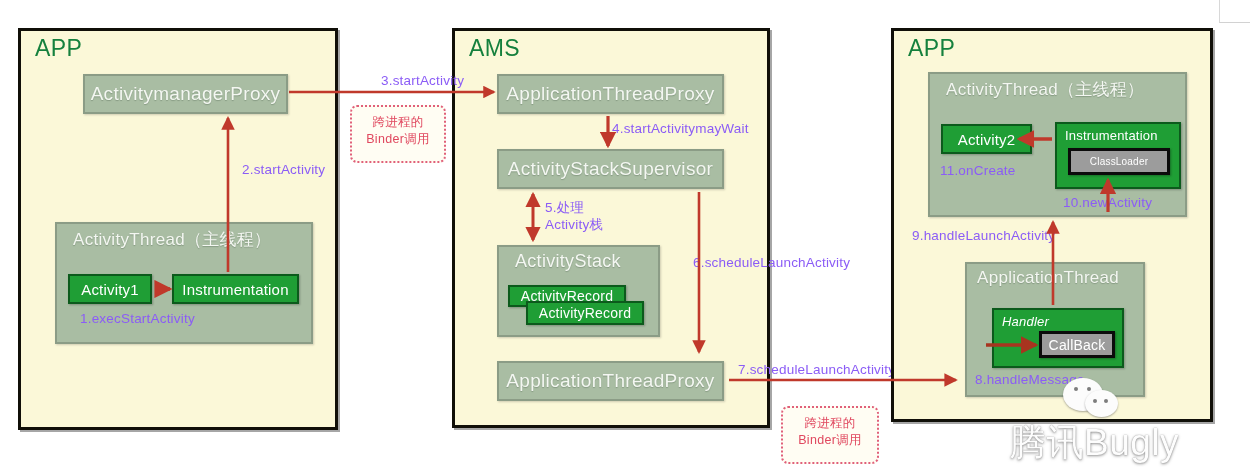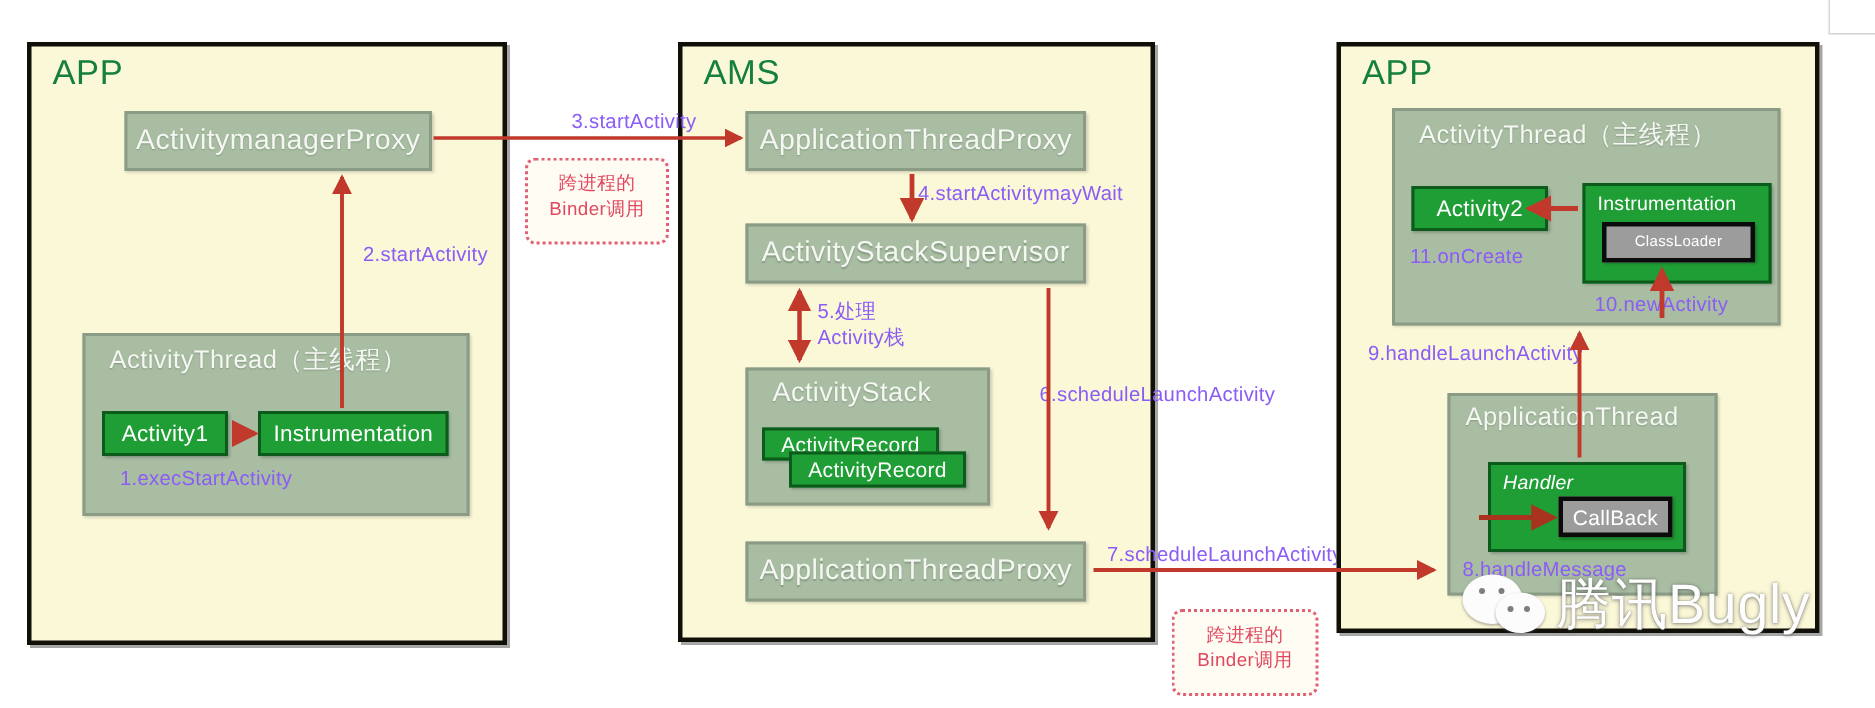--- a/index.html
+++ b/index.html
@@ -259,21 +259,21 @@
 
     <line x1="986" y1="345" x2="1036" y2="345" stroke="#a8341f" stroke-width="3.4" marker-end="url(#ah2)"></line>
 
     <line x1="1053" y1="305" x2="1053" y2="222" stroke="#c0392b" stroke-width="2.6" marker-end="url(#ah)"></line>
 
     <line x1="1108" y1="212" x2="1108" y2="180" stroke="#c0392b" stroke-width="3.2" marker-end="url(#ah)"></line>
 
     <line x1="1052" y1="139" x2="1019" y2="139" stroke="#c0392b" stroke-width="3.4" marker-end="url(#ah)"></line>
   </svg>
 
-  <div class="wm" style="left:975px;top:378px;">
+  <div class="wm" style="left:1009px;top:378px;flex-direction:column;">
     <div class="wm-logo">
       <div class="wm-b1"></div>
       <div class="wm-eye" style="left:11px;top:9px;"></div>
       <div class="wm-eye" style="left:24px;top:9px;"></div>
       <div class="wm-b2"></div>
       <div class="wm-eye" style="left:30px;top:21px;"></div>
       <div class="wm-eye" style="left:41px;top:21px;"></div>
     </div>
     <div class="wm-text">腾讯Bugly</div>
   </div>

